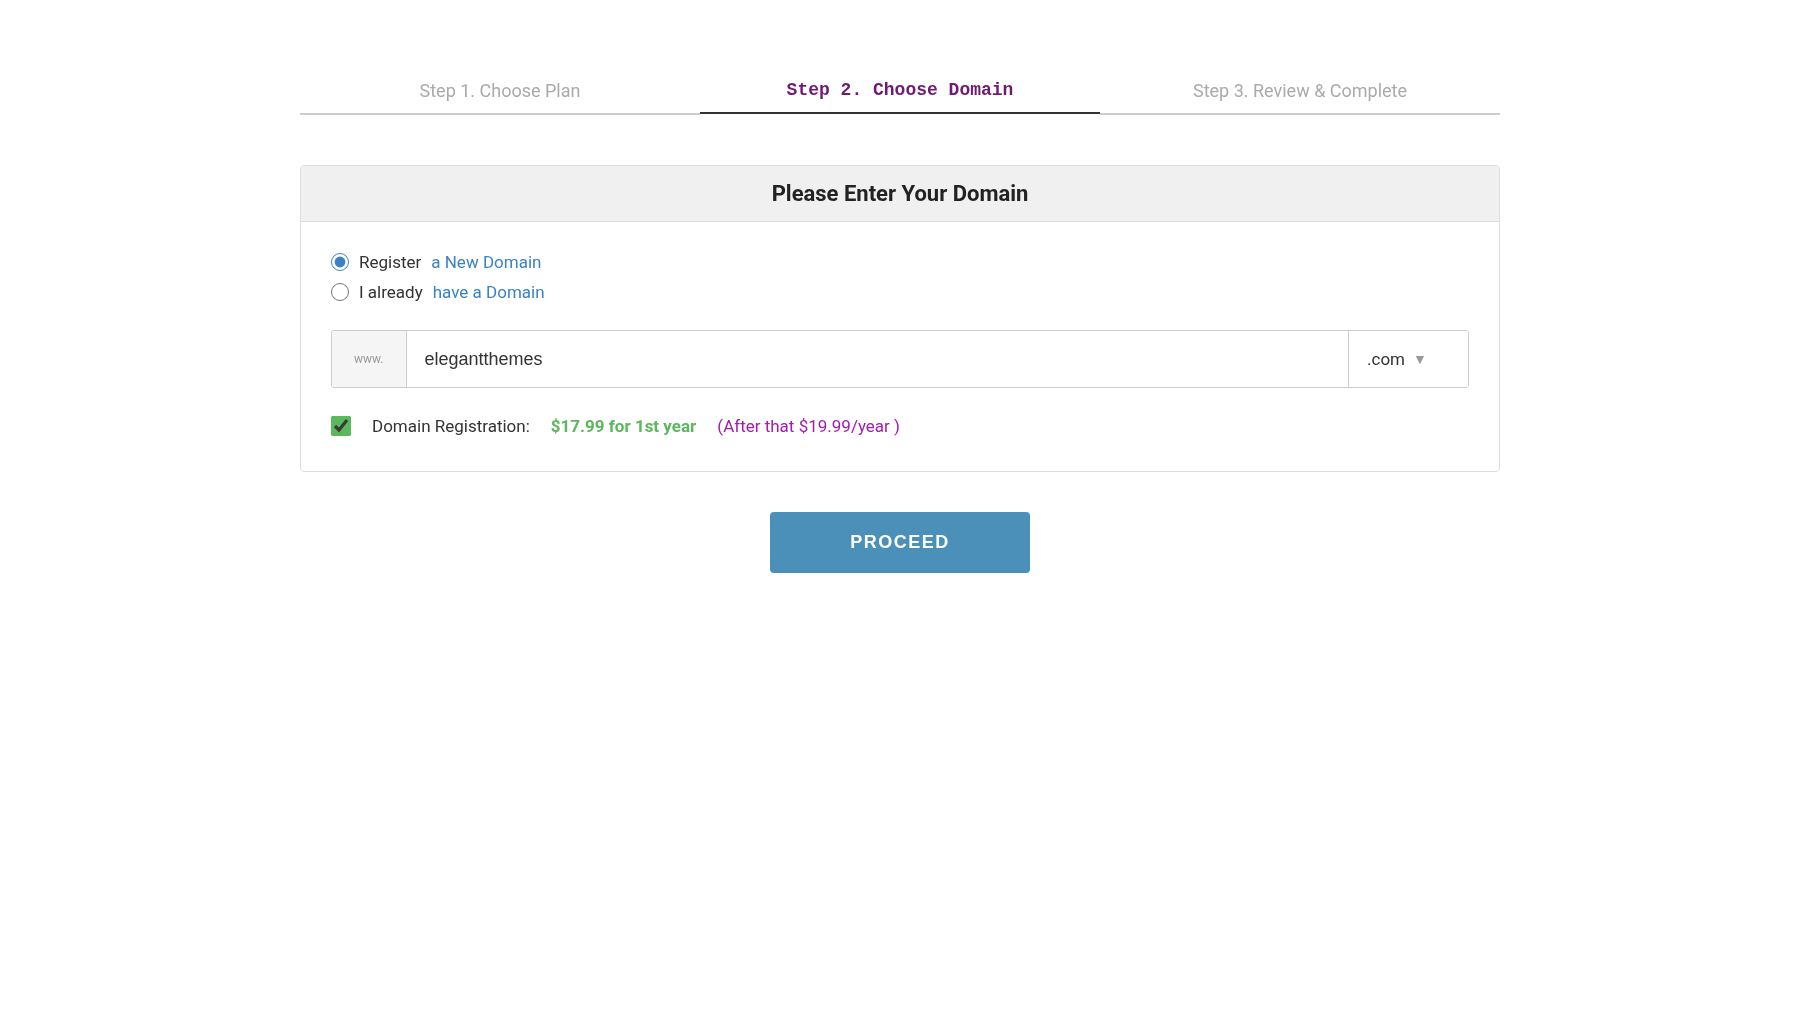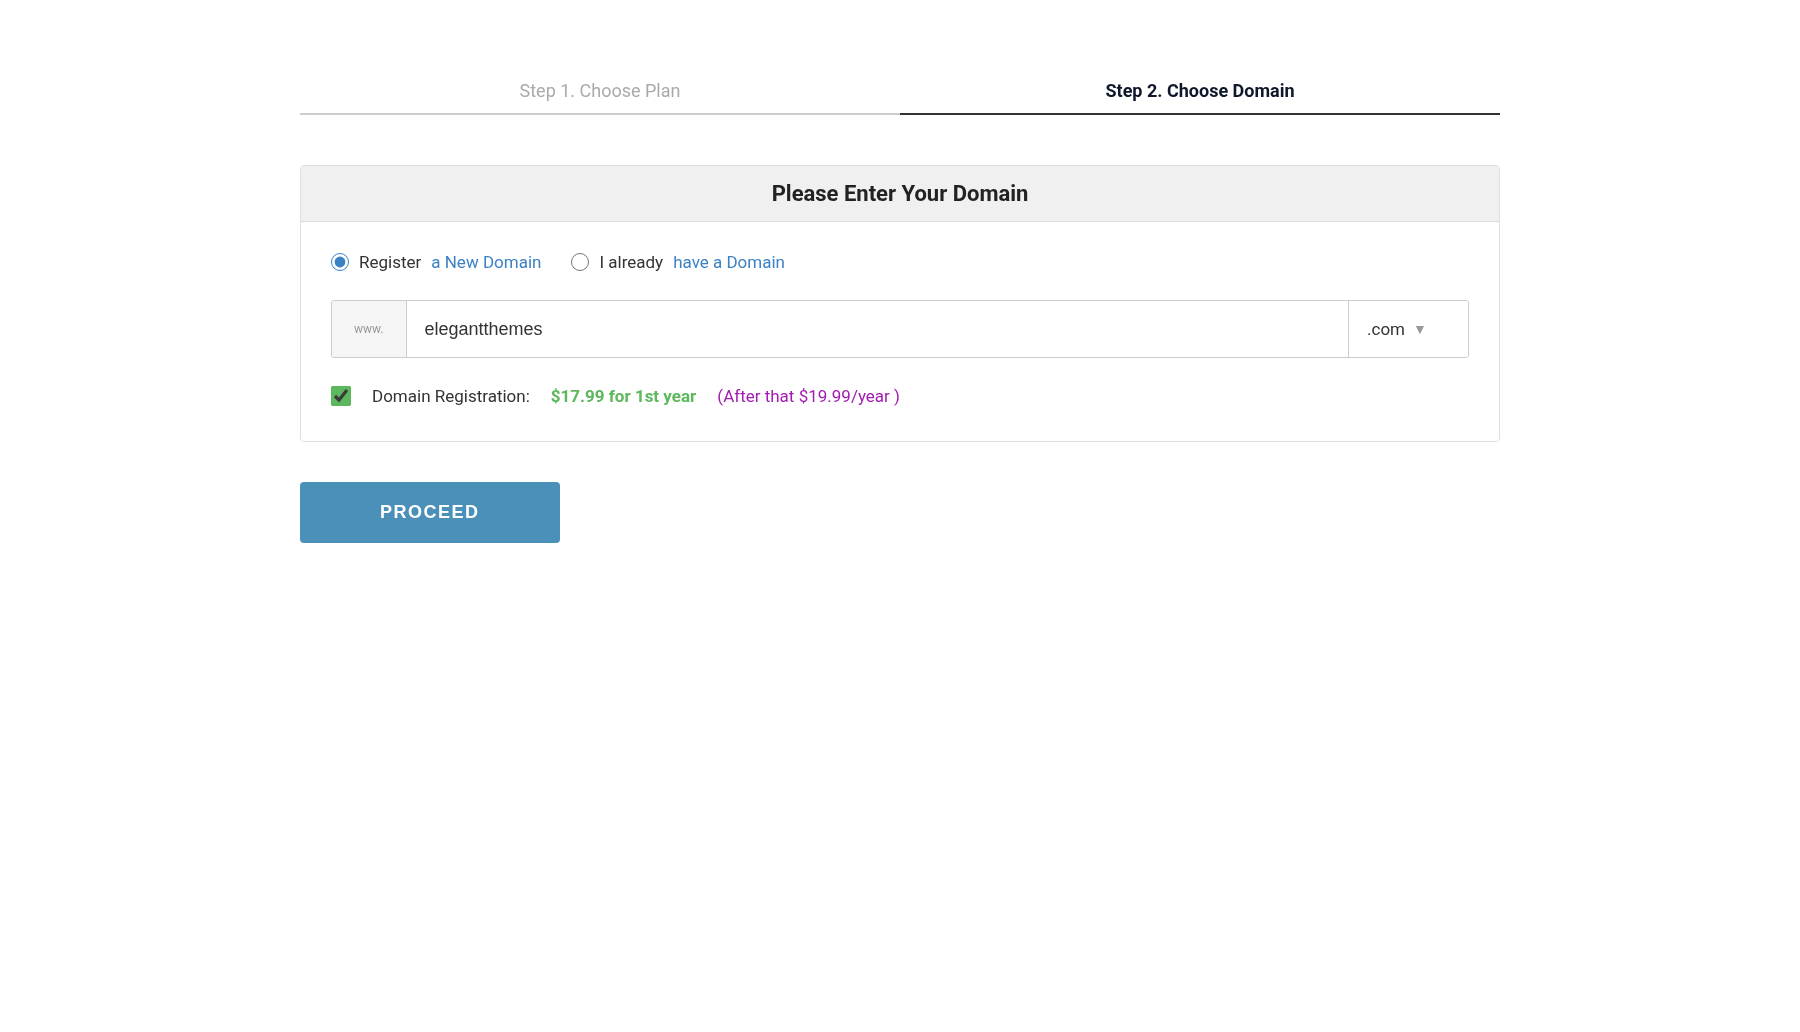--- a/index.html
+++ b/index.html
@@ -44,21 +44,22 @@
     .step-label {
       font-size: 18px;
       font-weight: 400;
       color: #aaa;
       margin-bottom: 12px;
       white-space: nowrap;
     }
 
     .step.active .step-label {
       font-weight: 700;
-      color: #0f172a;
+      color: #701a75;
+      font-family: Liberation Mono, monospace;
     }
 
     .step-line {
       width: 100%;
       height: 2px;
       background: #ccc;
     }
 
     .step.active .step-line {
       background: #333;
@@ -87,22 +88,22 @@
 
     .card-body {
       background: #fff;
       padding: 30px 30px 35px;
     }
 
     
     .radio-group {
       margin-bottom: 28px;
       display: flex;
-      flex-direction: row;
-      gap: 30px;
+      flex-direction: column;
+      gap: 10px;
     }
 
     .radio-option {
       display: flex;
       align-items: center;
       gap: 10px;
       font-size: 17px;
       color: #333;
       cursor: pointer;
     }
@@ -198,21 +199,21 @@
     }
 
     .reg-after {
       font-size: 17px;
       color: #a21caf;
     }
 
     
     .proceed-wrapper {
       display: flex;
-      justify-content: flex-start;
+      justify-content: center;
       margin-top: 20px;
     }
 
     .proceed-button {
       background: #4a90b8;
       color: #fff;
       border: none;
       border-radius: 4px;
       font-size: 18px;
       font-weight: 700;
@@ -227,20 +228,24 @@
 
 <div class="page-wrapper">
 
   <div class="stepper">
     <div class="step">
       <span class="step-label">Step 1. Choose Plan</span>
       <div class="step-line"></div>
     </div>
     <div class="step active">
       <span class="step-label">Step 2. Choose Domain</span>
+      <div class="step-line"></div>
+    </div>
+    <div class="step">
+      <span class="step-label">Step 3. Review &amp; Complete</span>
       <div class="step-line"></div>
     </div>
   </div>
 
   <div class="domain-card">
     <div class="card-header">
       <span class="card-header-title">Please Enter Your Domain</span>
     </div>
     <div class="card-body">
 

